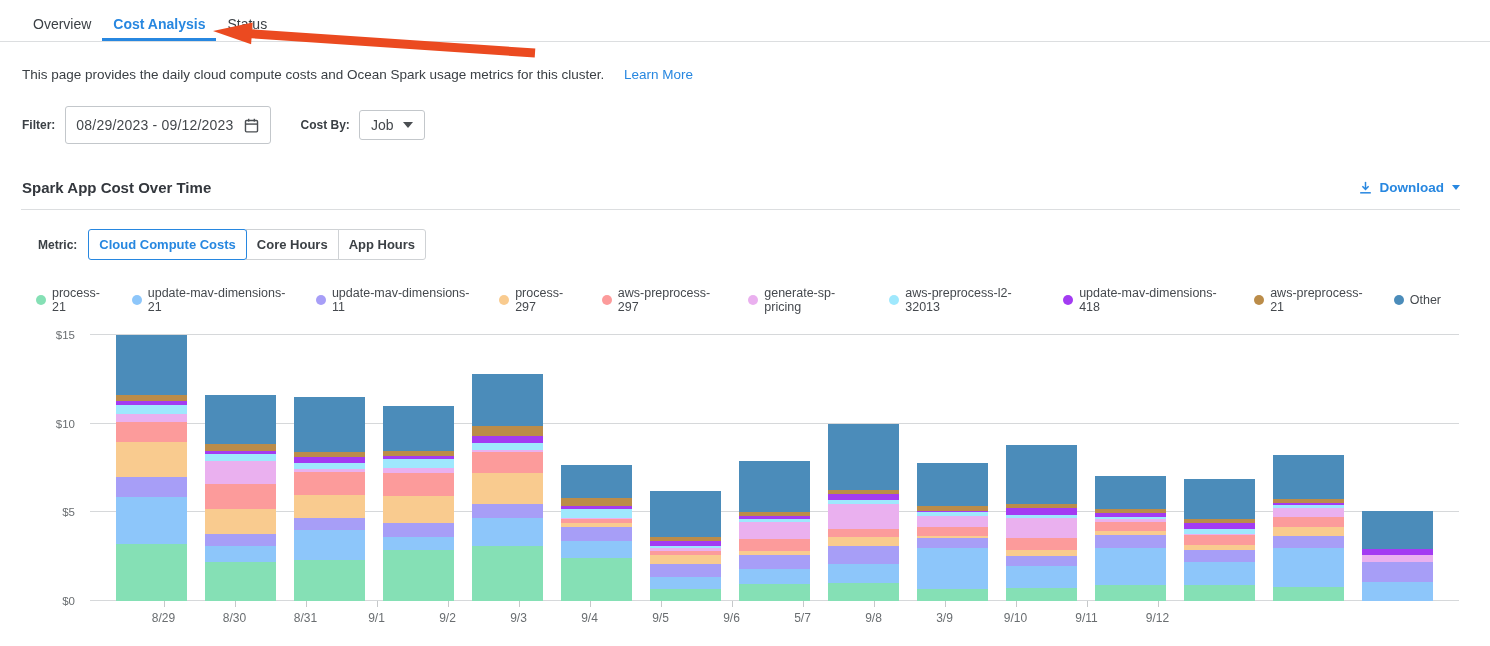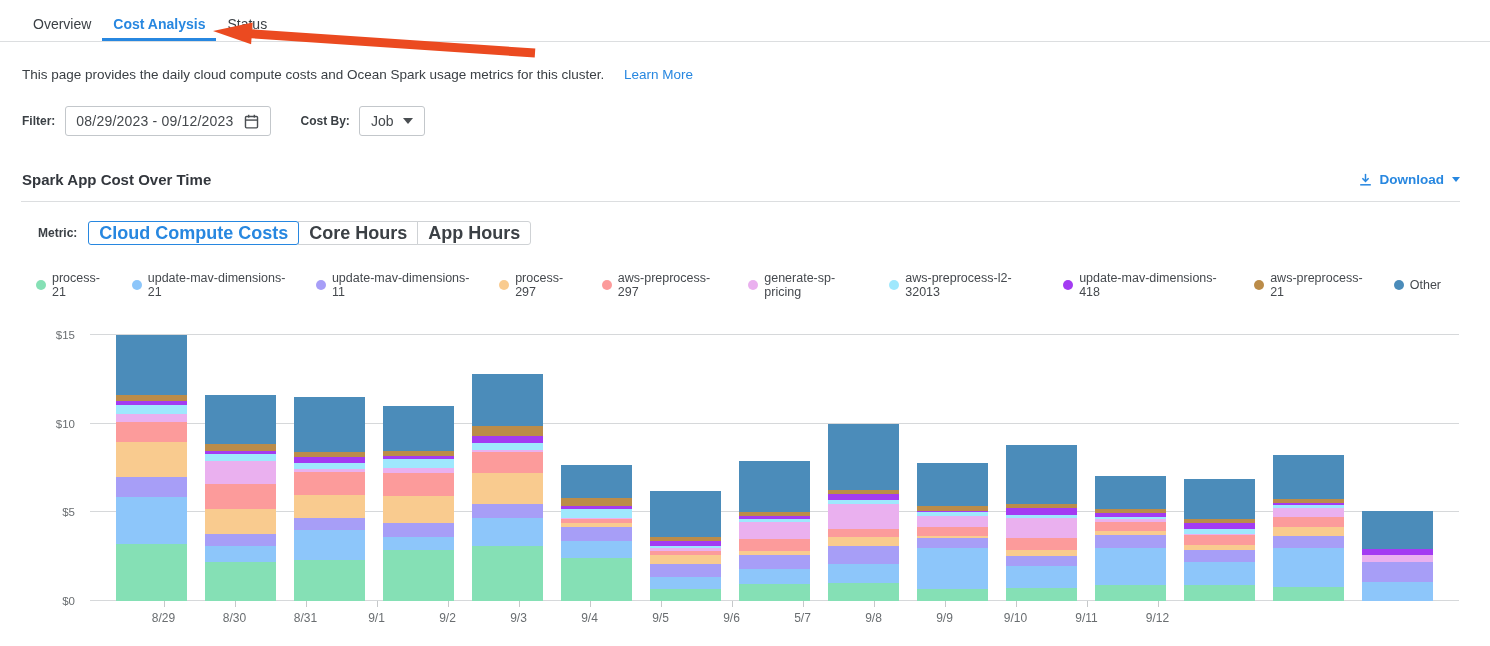--- a/index.html
+++ b/index.html
@@ -17,21 +17,21 @@
   .arrow-overlay { position:absolute; left:195px; top:12px; width:360px; height:50px;
                    pointer-events:none; z-index:5; }
 
   
   .desc-row { margin:25px 30px 0 22px; font-size:13.5px; color:#3b4045; }
   .learn-more { color:#2787e0; margin-left:16px; text-decoration:none; cursor:pointer; }
 
   
   .filter-row { margin:24px 0 0 22px; display:flex; align-items:center; }
   .bold-label { font-size:12px; font-weight:bold; color:#3b4045; }
-  .date-box { margin-left:10px; height:30px; border:1px solid #c3c7cb; border-radius:3px;
+  .date-box { margin-left:10px; height:38px; border:1px solid #c3c7cb; border-radius:3px;
               display:flex; align-items:center; padding:0 10px; cursor:pointer; }
   .date-text { font-size:14px; color:#44484c; letter-spacing:.2px; }
   .date-box svg { margin-left:9px; }
   .groupby-label { margin-left:30px; }
   .select-box { margin-left:9px; height:30px; border:1px solid #c3c7cb; border-radius:3px;
                 display:flex; align-items:center; padding:0 11px; cursor:pointer; }
   .select-value { font-size:14px; color:#44484c; }
   .caret { width:0; height:0; border-left:5px solid transparent; border-right:5px solid transparent;
            border-top:6px solid #4a4e52; margin-left:10px; }
 
@@ -41,22 +41,22 @@
   .download-btn { display:flex; align-items:center; color:#2787e0; font-size:13.5px; font-weight:bold; cursor:pointer; }
   .download-btn svg { margin-right:7px; }
   .caret-blue { width:0; height:0; border-left:4.5px solid transparent; border-right:4.5px solid transparent;
                 border-top:5.5px solid #2787e0; margin-left:8px; }
   .section-divider { margin:13px 30px 0 21px; border-bottom:1px solid #dcdee0; }
 
   
   .metric-row { margin:19px 0 0 38px; display:flex; align-items:center; }
   .metric-label { margin-right:11px; }
   .seg-group { display:flex; }
-  .seg-btn { height:24px; padding:0 10px; background:#fff; border:1px solid #cfd2d5;
-             font-size:18px; font-weight:bold; color:#3b4045; display:flex; align-items:center;
+  .seg-btn { height:31px; padding:0 10px; background:#fff; border:1px solid #cfd2d5;
+             font-size:13px; font-weight:bold; color:#3b4045; display:flex; align-items:center;
              margin-left:-1px; cursor:pointer; font-family:inherit; }
   .seg-btn:first-child { margin-left:0; border-radius:3px 0 0 3px; }
   .seg-btn:last-child { border-radius:0 3px 3px 0; }
   .seg-btn.active { border:1px solid #2787e0; color:#2787e0; z-index:1; border-radius:3px; }
 
   
   .legend-row { margin:26px 30px 0 36px; display:flex; align-items:center; flex-wrap:nowrap; }
   .legend-item { display:flex; align-items:center; margin-right:19px; font-size:12.5px; color:#45494e; cursor:pointer; }
   .legend-dot { width:10px; height:10px; border-radius:50%; margin-right:6px; flex:0 0 auto; }
 
@@ -406,21 +406,21 @@
         <div class="x-slot">
           <div class="x-tick"></div>
           <div class="x-label">5/7</div>
         </div>
         <div class="x-slot">
           <div class="x-tick"></div>
           <div class="x-label">9/8</div>
         </div>
         <div class="x-slot">
           <div class="x-tick"></div>
-          <div class="x-label">9/9</div>
+          <div class="x-label">3/9</div>
         </div>
         <div class="x-slot">
           <div class="x-tick"></div>
           <div class="x-label">9/10</div>
         </div>
         <div class="x-slot">
           <div class="x-tick"></div>
           <div class="x-label">9/11</div>
         </div>
         <div class="x-slot">

